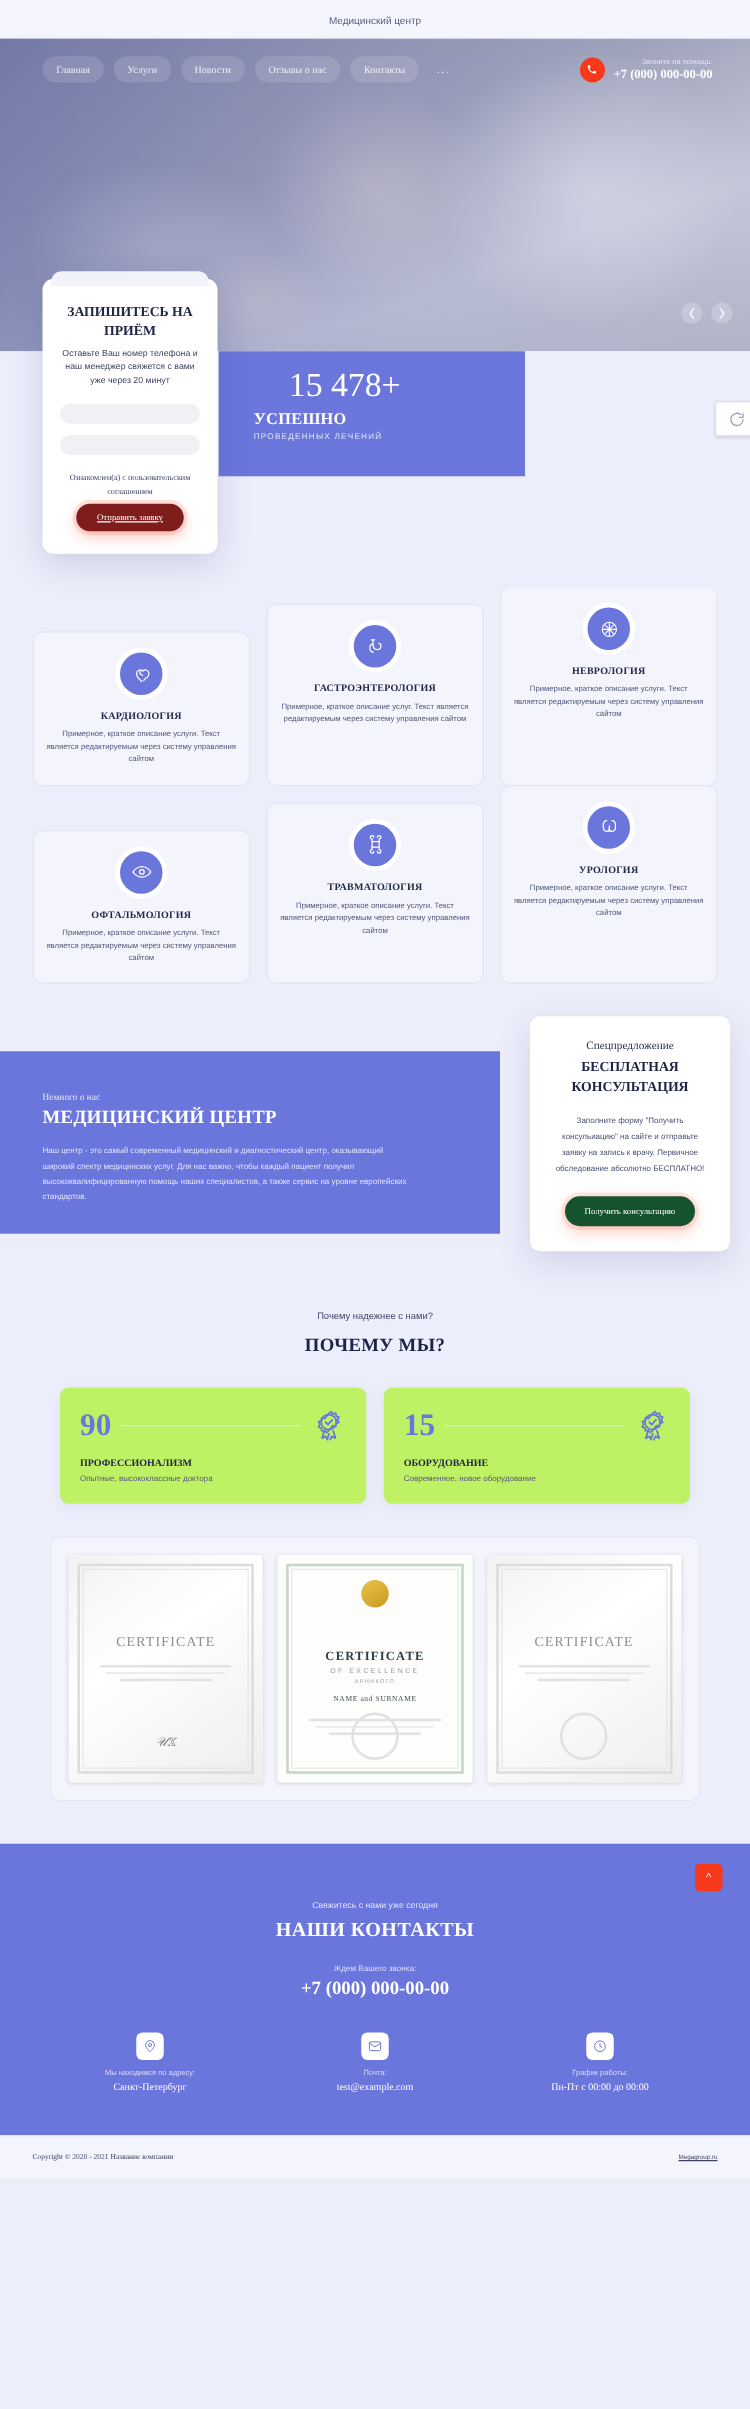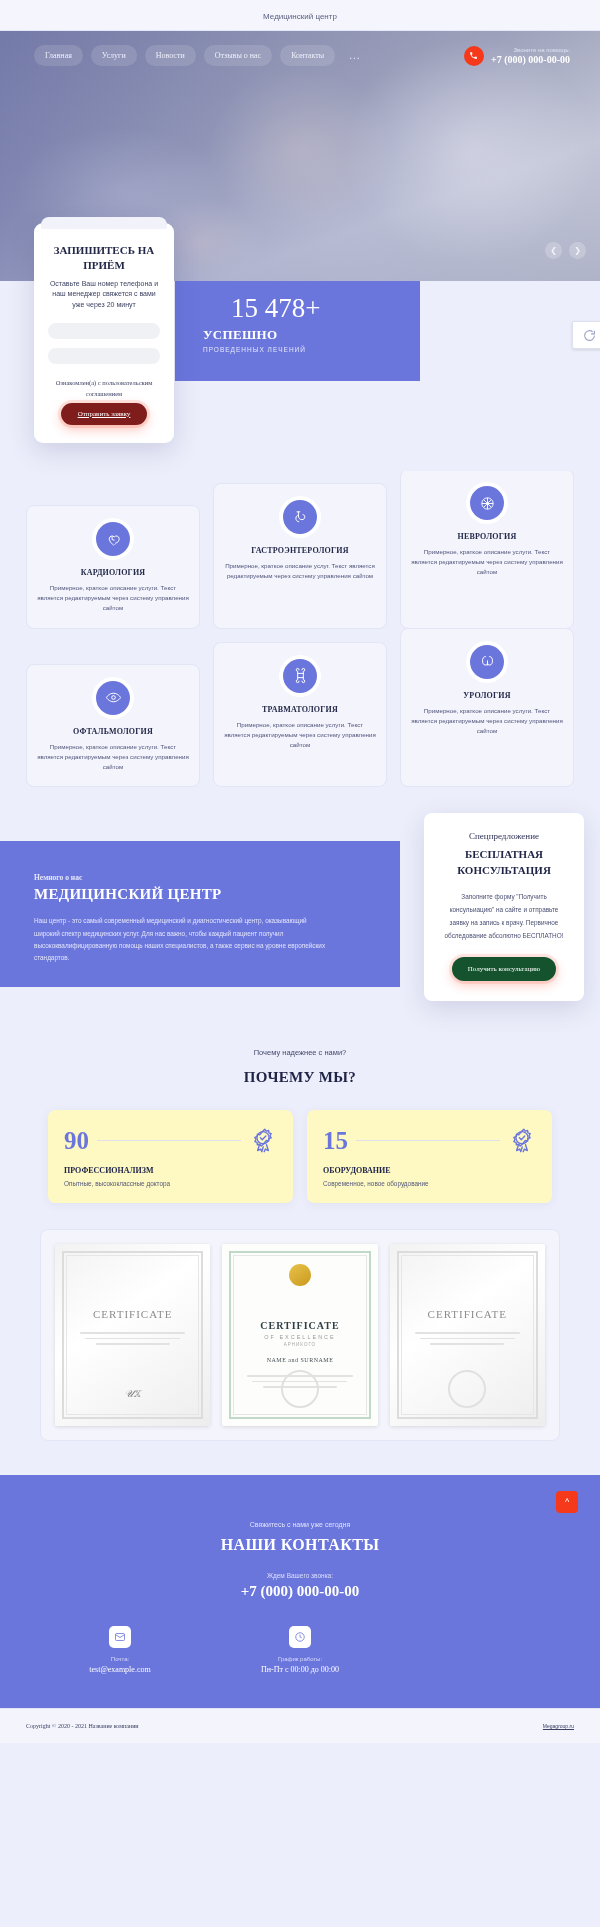--- a/index.html
+++ b/index.html
@@ -196,21 +196,21 @@
     font-size: 8px; color: #242949; letter-spacing: .2px;
   }
   .svc-desc { font-size: 6.2px; color: #50557a; line-height: 1.65; margin-top: 6px; }
 
   
   .about-wrap { position: relative; background: #eceefb; height: 195px; margin-top: 6px; }
   .about-band {
     position: absolute; left: 0; top: 28px; width: 400px; height: 146px;
     background: #6b76dd; color: #fff; padding: 32px 30px 0 34px;
   }
-  .about-kicker { font-family: "Liberation Serif", serif; font-size: 7.5px; color: #e6e8fb; font-weight: bold; }
+  .about-kicker { font-family: "Liberation Serif", serif; font-size: 7.5px; color: #e6e8fb; }
   .about-h2 {
     font-family: "Liberation Serif", serif; font-weight: bold;
     font-size: 15px; margin-top: 4px; letter-spacing: .3px;
   }
   .about-text { font-size: 6.4px; line-height: 1.9; color: #e2e4fa; margin-top: 12px; max-width: 300px; }
 
   .offer-card {
     position: absolute; right: 16px; top: 0; width: 160px;
     background: #fff; border-radius: 8px;
     box-shadow: 0 8px 26px rgba(60,66,120,.16);
@@ -234,21 +234,21 @@
   .why-kicker { font-size: 7.5px; color: #44496d; }
   .why-h2 {
     font-family: "Liberation Serif", serif; font-weight: bold;
     font-size: 15px; color: #1f2446; margin-top: 12px; letter-spacing: .3px;
   }
   .why-cards {
     display: grid; grid-template-columns: 1fr 1fr; gap: 14px;
     padding: 24px 48px 0;
   }
   .why-card {
-    background: #fef9c3; border-radius: 7px; padding: 16px 16px 16px;
+    background: #bef264; border-radius: 7px; padding: 16px 16px 16px;
     text-align: left; box-shadow: 0 2px 10px rgba(80,88,150,.07);
   }
   .why-top { display: flex; align-items: center; gap: 8px; }
   .why-num {
     font-family: "Liberation Serif", serif; font-weight: bold;
     font-size: 25px; color: #6b76dd; line-height: 1;
   }
   .why-line { flex: 1; height: 1px; background: #dfe1ef; }
   .why-badge { width: 28px; height: 28px; color: #6b76dd; flex: 0 0 auto; }
   .why-name {
@@ -586,20 +586,30 @@
 </div>
 
 <div class="contacts">
   <div class="to-top">^</div>
   <div class="contacts-kicker">Свяжитесь с нами уже сегодня</div>
   <div class="contacts-h2">НАШИ КОНТАКТЫ</div>
   <div class="contacts-call">Ждем Вашего звонка:</div>
   <div class="contacts-phone">+7 (000) 000-00-00</div>
 
   <div class="contact-cols">
+    <div class="contact-col">
+      <div class="contact-icon">
+        <svg width="12" height="12" viewBox="0 0 24 24" fill="none" stroke="#6b76dd" stroke-width="1.6">
+            <path d="M12 21s7-6.2 7-11a7 7 0 1 0-14 0c0 4.8 7 11 7 11z"></path>
+            <circle cx="12" cy="10" r="2.5"></circle>
+          </svg>
+      </div>
+      <div class="contact-label">Мы находимся по адресу:</div>
+      <div class="contact-value">Санкт-Петербург</div>
+    </div>
 
     <div class="contact-col">
       <div class="contact-icon">
         <svg width="12" height="12" viewBox="0 0 24 24" fill="none" stroke="#6b76dd" stroke-width="1.6">
             <rect x="3" y="5" width="18" height="14" rx="2"></rect>
             <path d="M3 7l9 6 9-6"></path>
           </svg>
       </div>
       <div class="contact-label">Почта:</div>
       <div class="contact-value">test@example.com</div>

